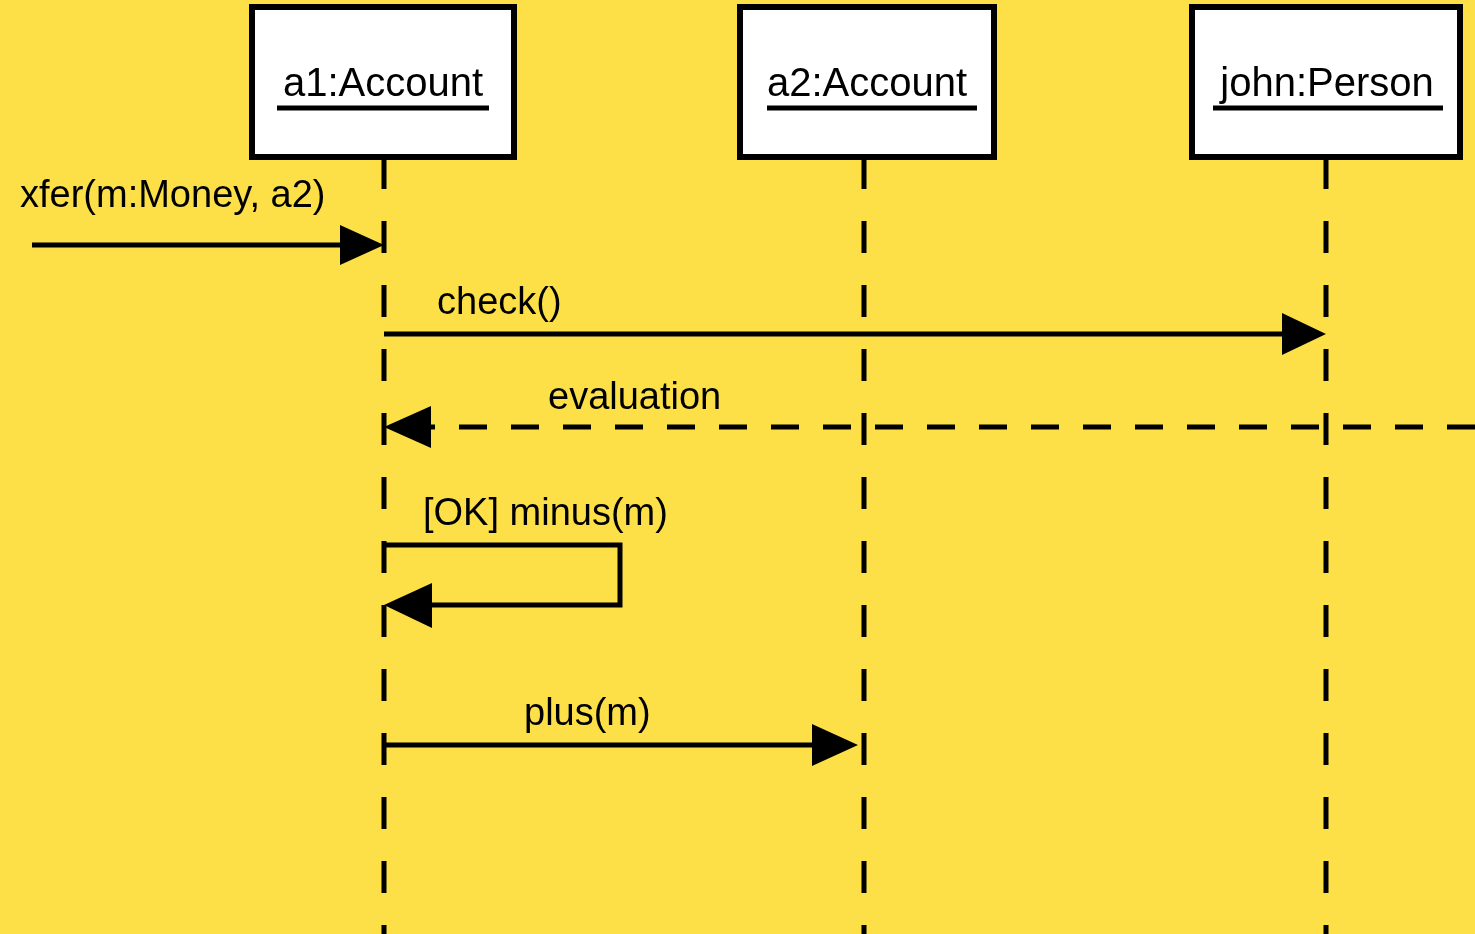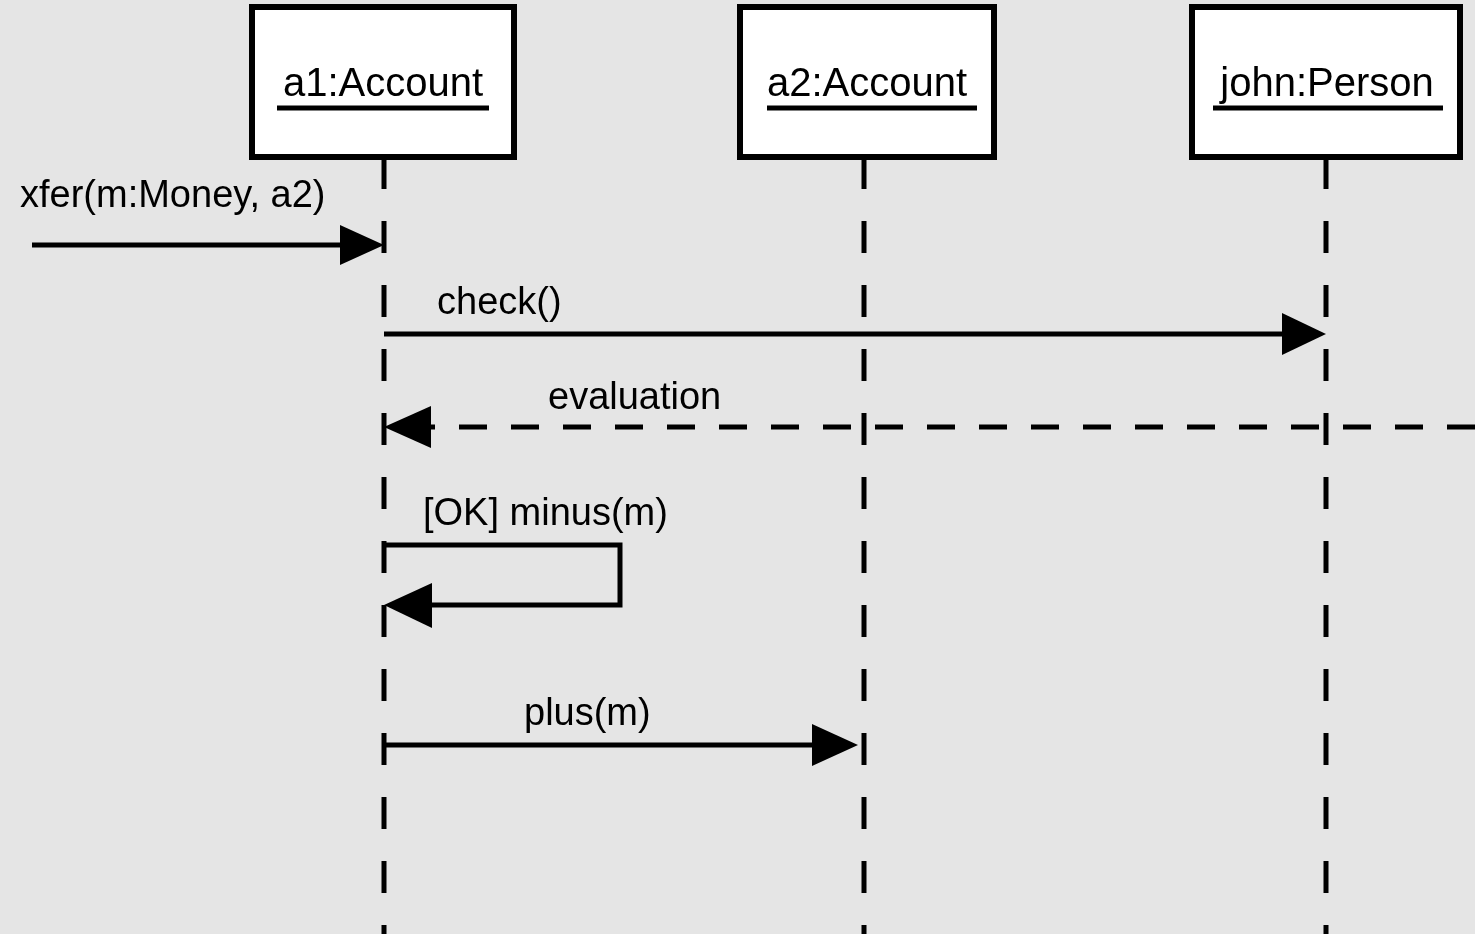--- a/index.html
+++ b/index.html
@@ -7,21 +7,21 @@
     padding: 0;
     background: #ffffff;
   }
   body {
     font-family: "Liberation Sans", sans-serif;
   }
   #diagram-root {
     position: relative;
     width: 1475px;
     height: 934px;
-    background: #e5e5e5;
+    background: #fde047;
     overflow: hidden;
   }
   svg.diagram-canvas {
     position: absolute;
     top: 0;
     left: 0;
     width: 1475px;
     height: 934px;
     display: block;
   }

